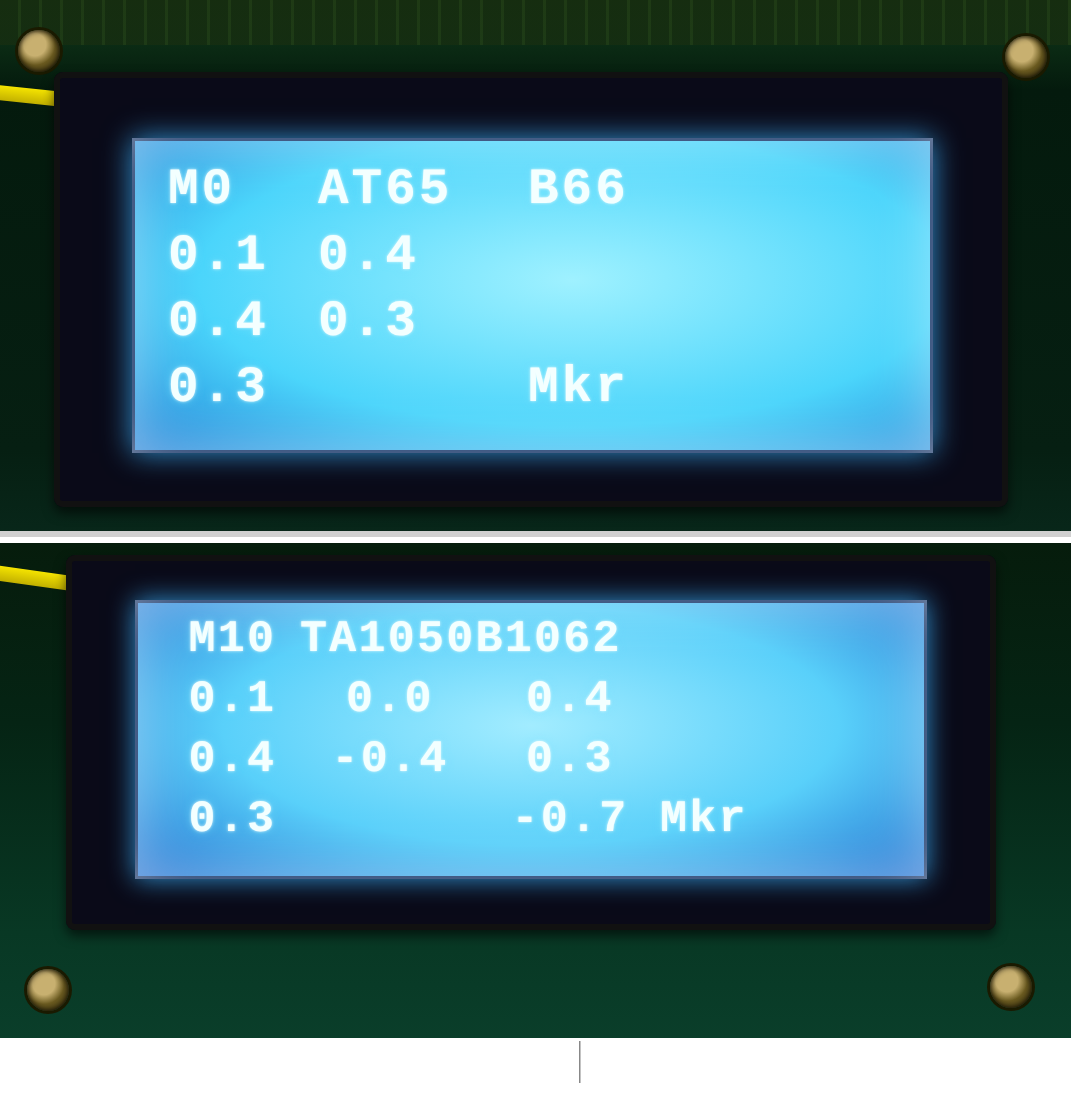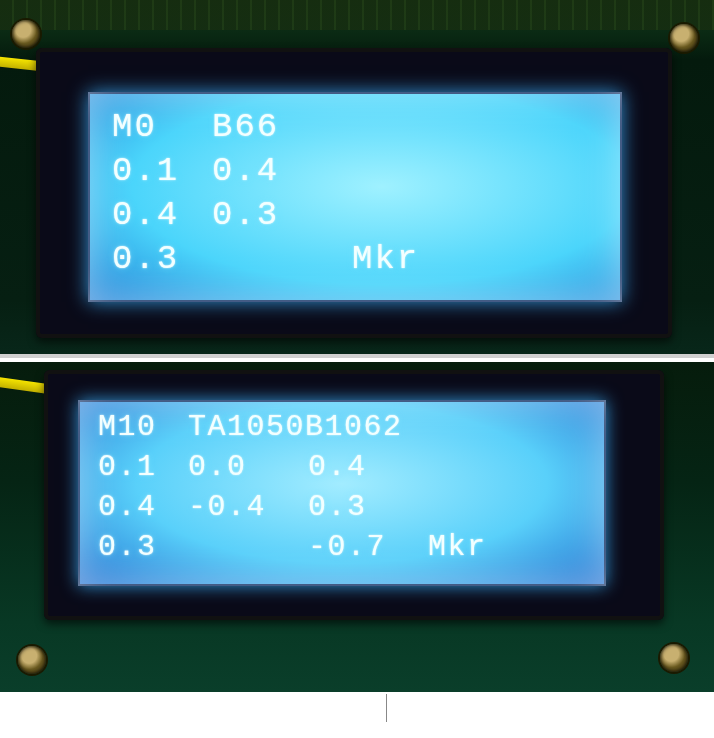--- a/index.html
+++ b/index.html
@@ -60,21 +60,21 @@
       inset 0 0 40px rgba(255,255,255,0.5),
       inset 0 0 0 2px #0a2a60,
       0 0 18px rgba(60,180,255,0.8);
     padding: 18px 20px 10px 24px;
     box-sizing: border-box;
   }
   .lcd-screen .row {
     display: flex;
     white-space: pre;
     font-family: "Courier New", monospace;
-    font-weight: normal;
+    font-weight: bold;
     color: #f3ffff;
     text-shadow:
       0 0 2px rgba(255,255,255,0.8),
       0 0 6px rgba(120,230,255,0.6);
     letter-spacing: 2px;
     line-height: 1.0;
   }
   .photo1 .lcd-screen .row { font-size: 34px; height: 44px; }
 
   .hole {
@@ -117,31 +117,32 @@
     width: 620px;
     height: 250px;
     background: #0a0a18;
     border-radius: 6px;
     box-shadow:
       inset 0 0 0 4px #111,
       0 4px 8px rgba(0,0,0,0.6);
   }
   .photo2 .lcd-screen {
     position: absolute;
-    left: 34px;
+    left: 46px;
     top: 30px;
     width: 528px;
     height: 186px;
     background: radial-gradient(ellipse at 50% 45%, #a2ecff 0%, #59d0fa 55%, #1f6ed0 100%);
     box-shadow:
       inset 0 0 40px rgba(255,255,255,0.5),
       inset 0 0 0 2px #0a2a60,
       0 0 16px rgba(60,180,255,0.8);
     padding: 12px 18px 8px 20px;
     box-sizing: border-box;
+    text-align: center;
   }
   .photo2 .lcd-screen .row { font-size: 30px; height: 40px; letter-spacing: 1.5px; }
 
   .photo2 .hole.h3 { left: 18px; bottom: 18px; }
   .photo2 .hole.h4 { right: 26px; bottom: 20px; }
   .photo2 .wire { left: -6px; top: 20px; transform: rotate(8deg); }
 
   
   .bottom-blank {
     width: 100%;
@@ -166,20 +167,21 @@
   <div class="pcb-edge-top"></div>
   <div class="wire"></div>
   <div class="hole h1"></div>
   <div class="hole h2"></div>
 
   <div class="lcd-module">
     <div class="lcd-screen">
 
       <div class="row">
         <span style="display:inline-block;width:100px">M0</span>
+        <span style="display:inline-block;width:140px">AT65</span>
         <span style="display:inline-block">B66</span>
       </div>
 
       <div class="row">
         <span style="display:inline-block;width:100px">0.1</span>
         <span style="display:inline-block;width:140px">0.4</span>
         <span style="display:inline-block"></span>
       </div>
 
       <div class="row">

